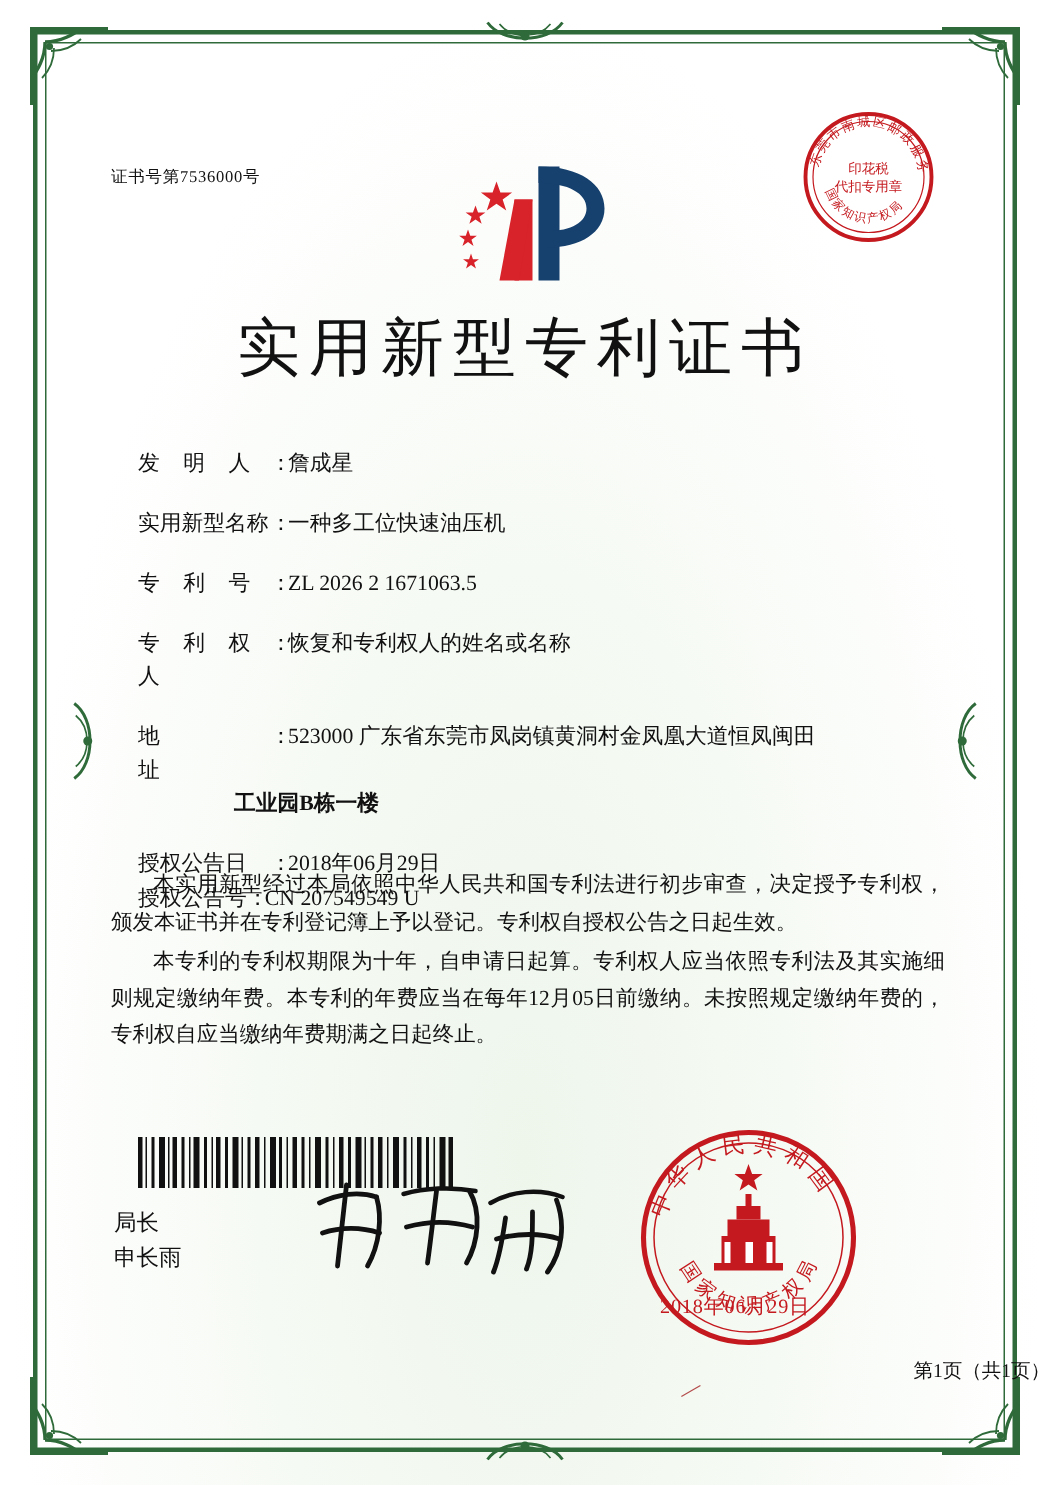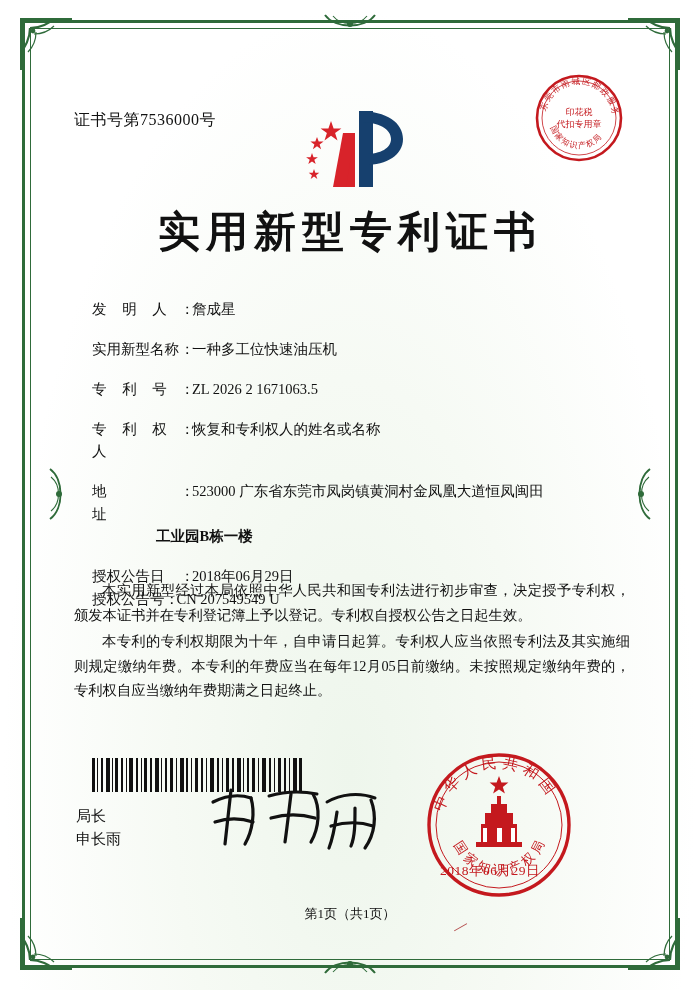--- a/index.html
+++ b/index.html
@@ -47,36 +47,36 @@
   .edge-bottom{left:50%;bottom:-9px;transform:translateX(-50%) scaleY(-1);}
   .edge-left{left:-9px;top:50%;transform:translateY(-50%) rotate(-90deg);}
   .edge-right{right:-9px;top:50%;transform:translateY(-50%) rotate(90deg);}
 
   
   .content{
     position:absolute;left:0;top:0;width:700px;height:990px;
   }
   .cert-no{
     position:absolute;left:74px;top:110px;
-    font-size:16px;color:#111;letter-spacing:.5px;
+    font-size:11px;color:#111;letter-spacing:.5px;
     font-family:"Liberation Serif", serif;
   }
   
   .logo{
     position:absolute;left:303px;top:105px;width:110px;height:86px;
   }
   
   .seal-top{
     position:absolute;right:75px;top:72px;width:92px;height:92px;
   }
   .title{
     position:absolute;left:0;right:0;top:204px;
     text-align:center;
     font-size:42px;letter-spacing:6px;
-    font-weight:bold;
+    font-weight:normal;
     color:#111;
     font-family:"Liberation Serif", serif;
   }
   .fields{
     position:absolute;left:92px;top:298px;width:520px;
     font-size:14.5px;color:#111;line-height:1.55;
   }
   .frow{
     position:relative;margin-bottom:17.5px;min-height:19px;
   }
@@ -112,21 +112,21 @@
     font-family:"Liberation Serif", serif;
   }
   .signer{
     position:absolute;left:76px;top:805px;
     font-size:15px;line-height:1.55;color:#111;
   }
   .signature{
     position:absolute;left:205px;top:782px;width:180px;height:74px;
   }
   .footer{
-    position:absolute;left:0;right:0;top:905px;text-align:center;
+    position:absolute;left:0;right:0;top:905px;text-align:right;
     font-size:13px;color:#111;
   }
   .tick{
     position:absolute;left:455px;top:918px;color:#b34a4a;font-size:13px;
     transform:rotate(18deg);
   }
 </style>
 </head>
 <body>
 

